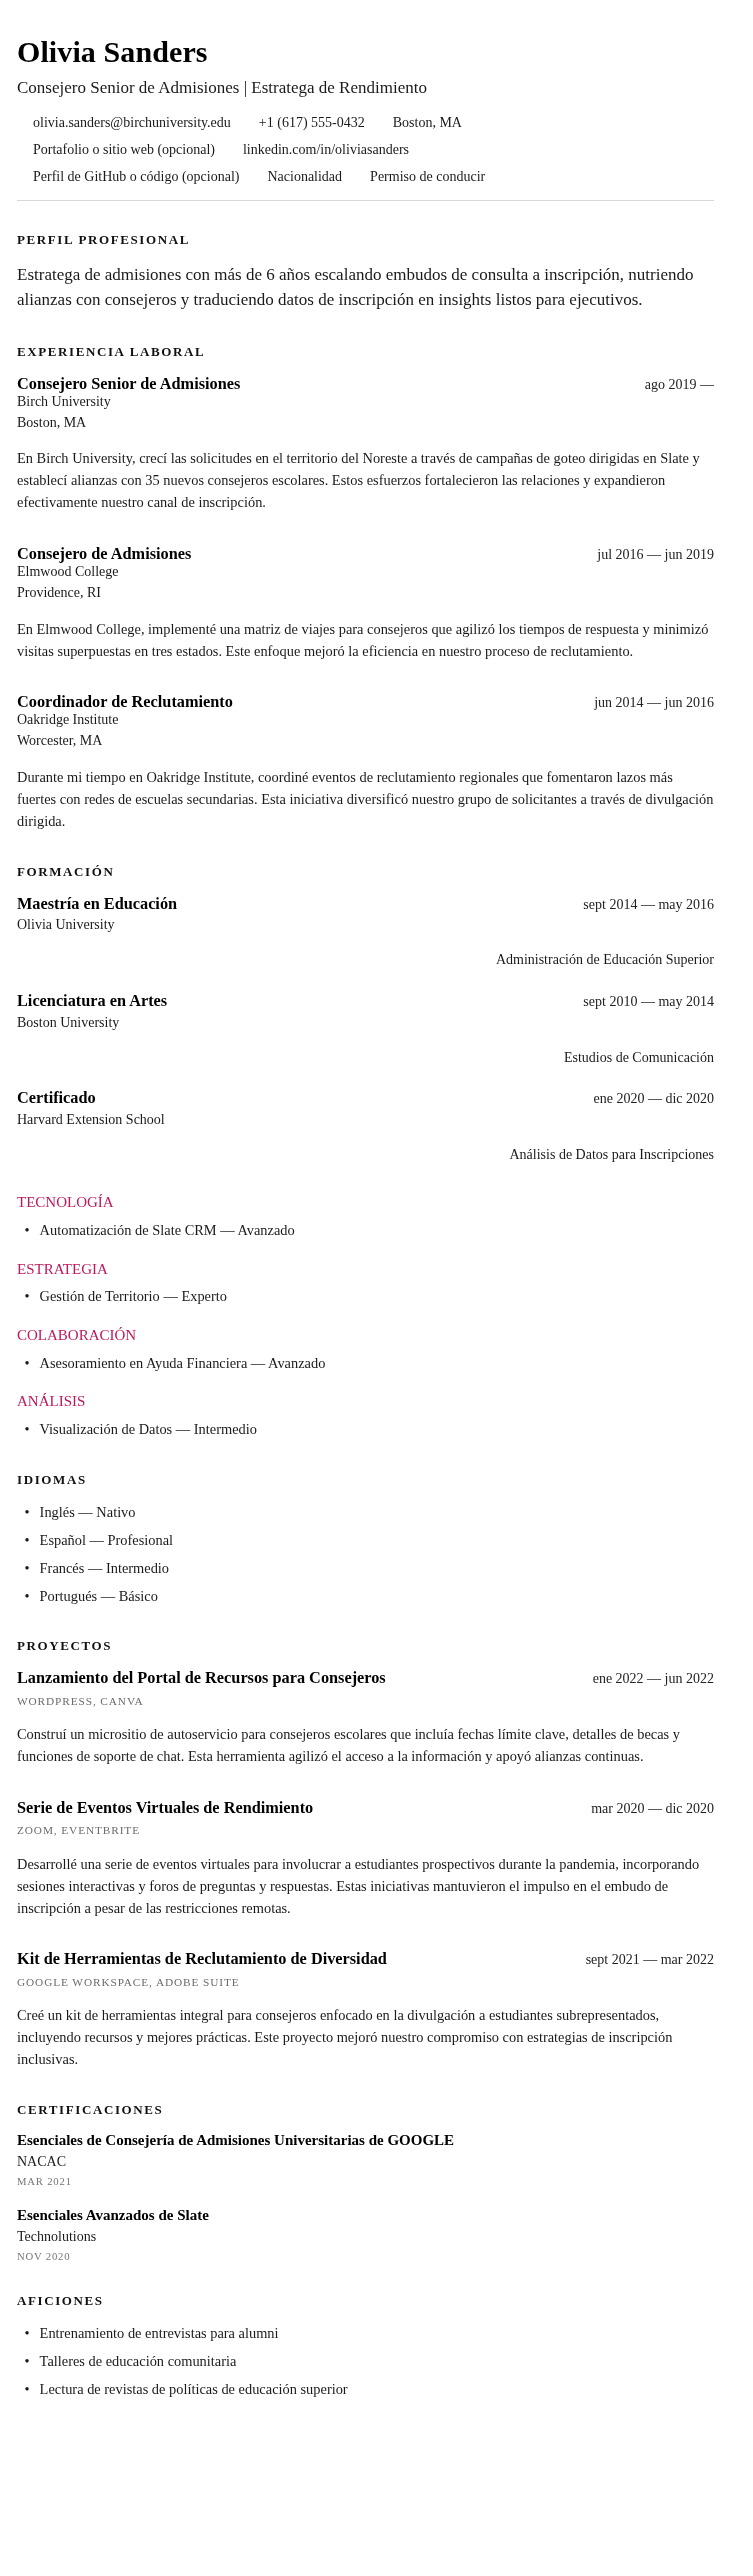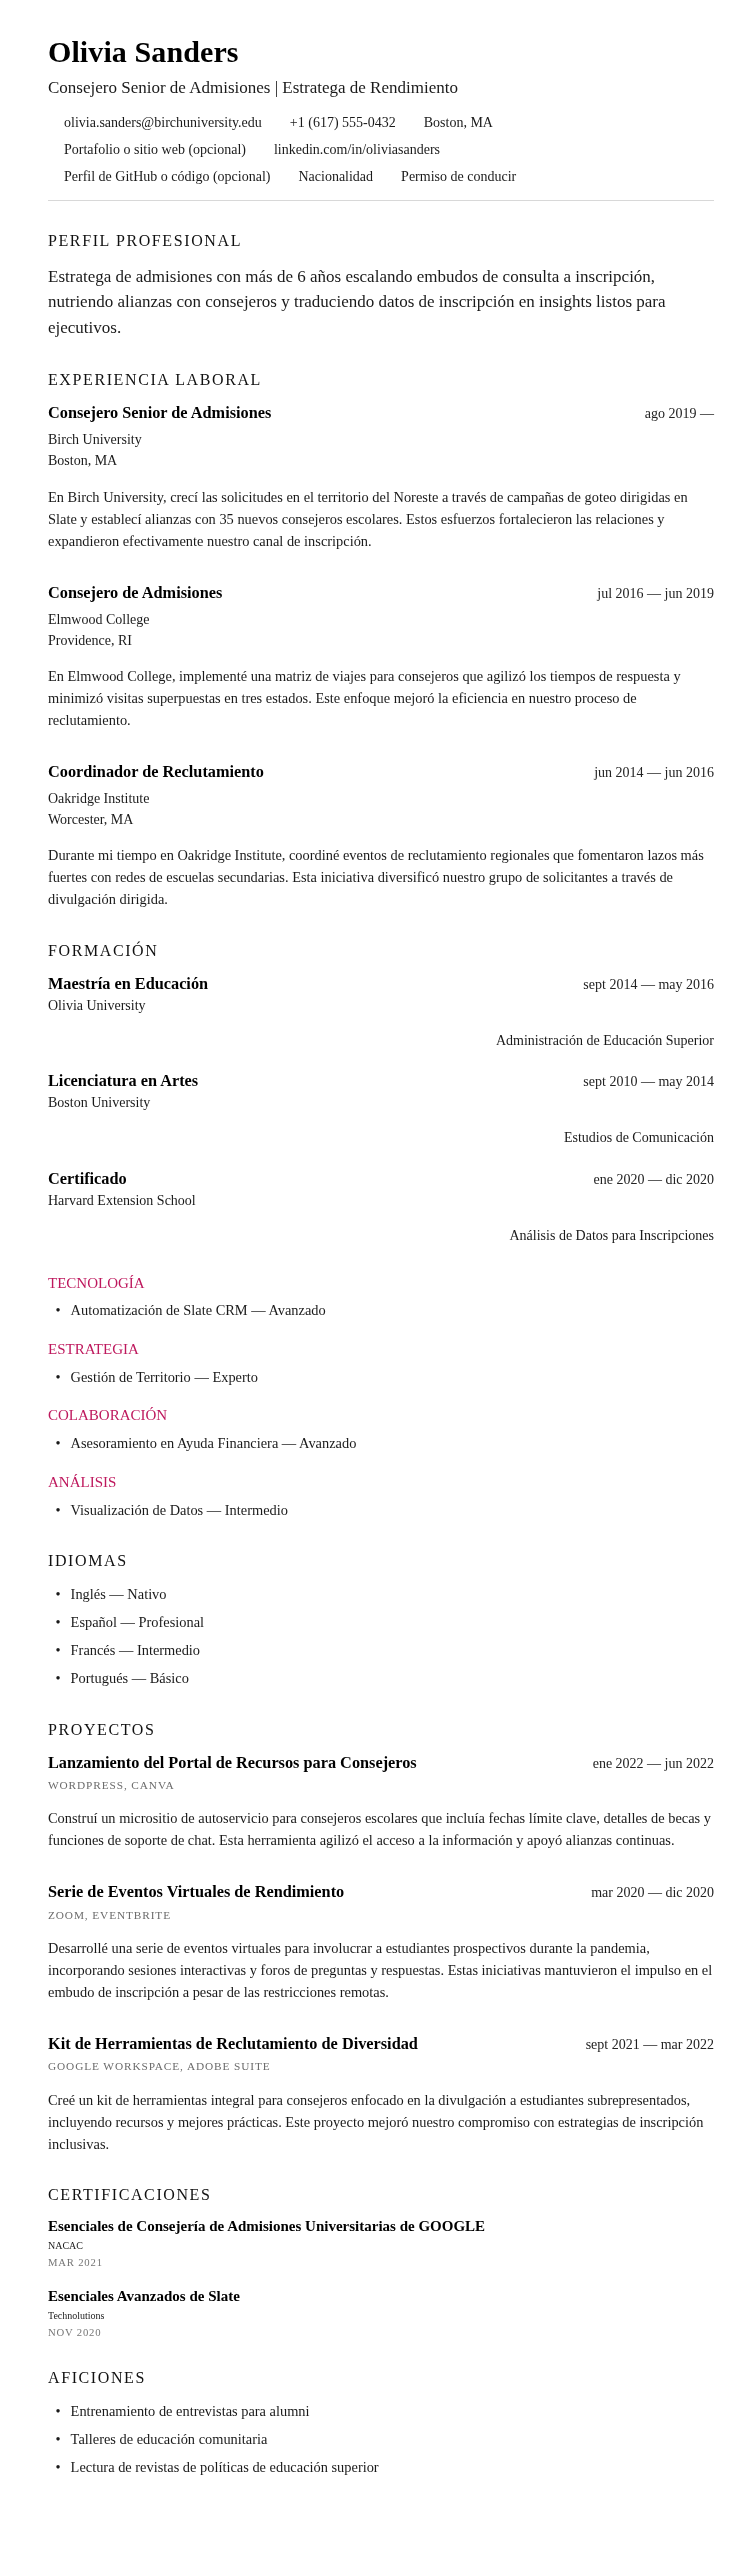--- a/index.html
+++ b/index.html
@@ -5,50 +5,50 @@
   * { margin: 0; padding: 0; box-sizing: border-box; }
   html, body { background: #ffffff; }
   body {
     font-family: "Liberation Serif", "DejaVu Serif", serif;
     color: #1a1a1a;
     -webkit-font-smoothing: antialiased;
   }
   .page {
     width: 754px;
     min-height: 2576px;
-    padding: 35px 40px 88px 48px;
+    padding: 35px 40px 88px 17px;
     background: #ffffff;
   }
 
   
   .name { font-size: 30px; font-weight: 700; letter-spacing: 0.1px; color: #000; }
   .subtitle { font-size: 17px; margin-top: 8.8px; color: #1a1a1a; }
   .contact-rows { margin-top: 17.6px; margin-left: 16px; }
   .contact-row { display: flex; flex-wrap: wrap; gap: 7.5px 28px; font-size: 14px; margin-bottom: 10.7px; color: #1a1a1a; }
   .divider { border: none; border-top: 0.6px solid #d8d8d8; margin-top: 15px; }
 
   
   section { margin-top: 31px; }
   .sec-heading {
-    font-size: 16px;
-    font-weight: 400;
+    font-size: 13px;
+    font-weight: 700;
     letter-spacing: 1.6px;
     color: #111;
     margin-bottom: 14px;
   }
 
   .lead { font-size: 17px; line-height: 1.5; color: #1a1a1a; }
 
   
   .entry { margin-bottom: 30px; }
   .entry:last-child { margin-bottom: 0; }
   .entry-head { display: flex; justify-content: space-between; align-items: baseline; gap: 15px; }
   .entry-title { font-size: 16.3px; font-weight: 700; color: #000; }
   .dates { font-size: 14px; color: #222; white-space: nowrap; }
-  .org { font-size: 14px; margin-top: 9px; }
+  .org { font-size: 14px; margin-top: 0; }
   .loc { font-size: 14px; margin-top: 5px; }
   .desc { font-size: 14.4px; line-height: 1.52; margin-top: 17.6px; }
 
   .edu-entry { margin-bottom: 22.6px; }
   .edu-entry .org { margin-top: 3.8px; }
   .edu-entry .loc { margin-top: 19px; text-align: right; }
 
   
   .skill-group { margin-bottom: 19px; }
   .skill-cat { font-size: 15px; font-weight: 400; color: #be185d; margin-bottom: 8.8px; }
@@ -62,21 +62,21 @@
     margin-bottom: 6.3px;
   }
   ul.blist li::before { content: "\2022"; position: absolute; left: 7.5px; color: #1a1a1a; }
 
   
   .tools { font-size: 11.3px; letter-spacing: 0.9px; color: #6b6b6b; margin-top: 6.3px; }
 
   
   .cert { margin-bottom: 20px; }
   .cert-title { font-size: 15px; font-weight: 700; color: #000; }
-  .cert-issuer { font-size: 10px; margin-top: 5px; }
+  .cert-issuer { font-size: 14px; margin-top: 5px; }
   .cert-date { font-size: 10.7px; letter-spacing: 0.8px; color: #767676; margin-top: 5px; }
 </style>
 </head>
 <body>
 
 <div class="page">
 
   <header>
     <h1 class="name">Olivia Sanders</h1>
     <div class="subtitle">Consejero Senior de Admisiones | Estratega de Rendimiento</div>

